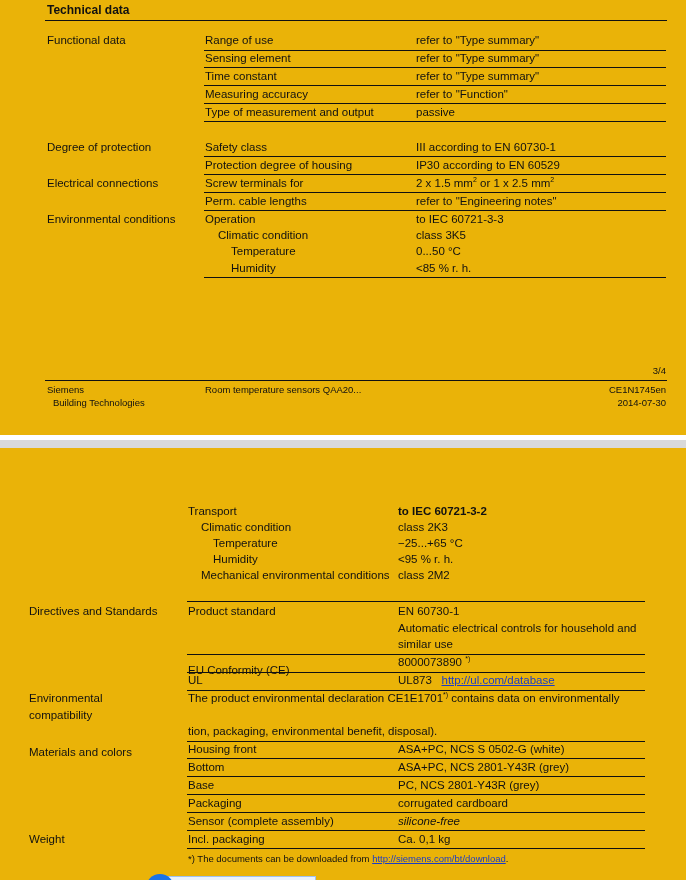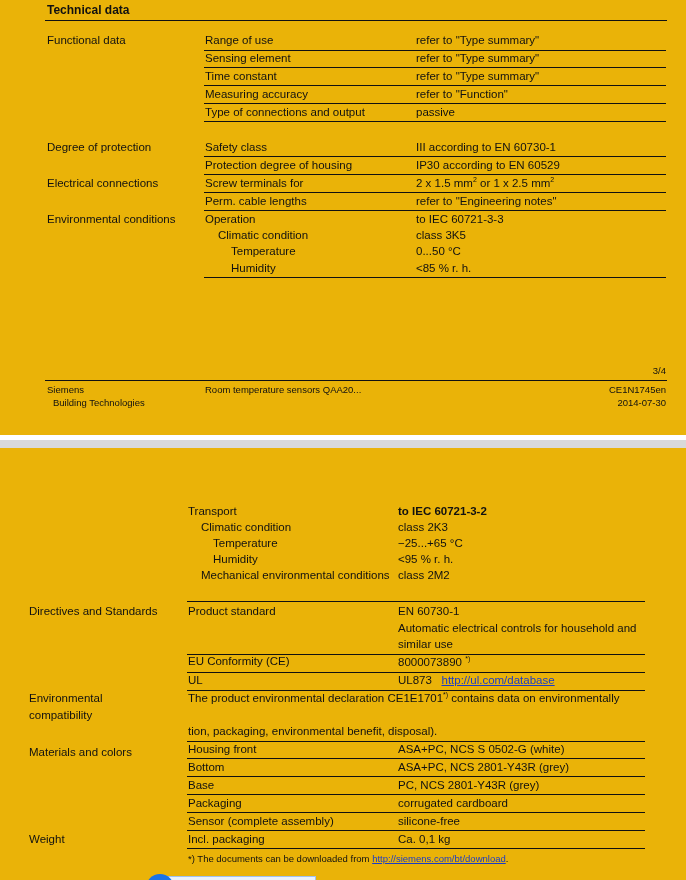--- a/index.html
+++ b/index.html
@@ -52,21 +52,21 @@
   <div class="hline" style="left:204px; width:462px; top:67px;"></div>
 
   <div class="abs" style="left:205px; top:70px;">Time constant</div>
   <div class="abs" style="left:416px; top:70px;">refer to "Type summary"</div>
   <div class="hline" style="left:204px; width:462px; top:85px;"></div>
 
   <div class="abs" style="left:205px; top:88px;">Measuring accuracy</div>
   <div class="abs" style="left:416px; top:88px;">refer to "Function"</div>
   <div class="hline" style="left:204px; width:462px; top:103px;"></div>
 
-  <div class="abs" style="left:205px; top:106px;">Type of connections and output</div>
+  <div class="abs" style="left:205px; top:106px;">Type of measurement and output</div>
   <div class="abs" style="left:416px; top:106px;">passive</div>
   <div class="hline" style="left:204px; width:462px; top:121px;"></div>
 
   <div class="abs" style="left:47px; top:141px;">Degree of protection</div>
   <div class="abs" style="left:205px; top:141px;">Safety class</div>
   <div class="abs" style="left:416px; top:141px;">III according to EN 60730-1</div>
   <div class="hline" style="left:204px; width:462px; top:156px;"></div>
 
   <div class="abs" style="left:205px; top:159px;">Protection degree of housing</div>
   <div class="abs" style="left:416px; top:159px;">IP30 according to EN 60529</div>
@@ -121,21 +121,21 @@
 
   <div class="hline" style="left:187px; width:458px; top:153px;"></div>
 
   <div class="abs" style="left:29px; top:157px;">Directives and Standards</div>
   <div class="abs" style="left:188px; top:157px;">Product standard</div>
   <div class="abs" style="left:398px; top:157px;">EN 60730-1</div>
   <div class="abs" style="left:398px; top:174px;">Automatic electrical controls for household and</div>
   <div class="abs" style="left:398px; top:190px;">similar use</div>
   <div class="hline" style="left:187px; width:458px; top:206px;"></div>
 
-  <div class="abs" style="left:188px; top:207px;">EU Conformity (CE)</div>
+  <div class="abs" style="left:188px; top:216px;">EU Conformity (CE)</div>
   <div class="abs" style="left:398px; top:208px;"><span>8000073890</span> <sup>*)</sup></div>
   <div class="hline" style="left:187px; width:458px; top:224px;"></div>
 
   <div class="abs" style="left:188px; top:226px;">UL</div>
   <div class="abs" style="left:398px; top:226px;"><span>UL873</span>&nbsp;&nbsp;&nbsp;<span class="link">http://ul.com/database</span></div>
   <div class="hline" style="left:187px; width:458px; top:242px;"></div>
 
   <div class="abs" style="left:29px; top:244px;">Environmental</div>
   <div class="abs" style="left:29px; top:261px;">compatibility</div>
   <div class="abs" style="left:188px; top:244px;"><span>The product environmental declaration CE1E1701</span><sup>*)</sup><span> contains data on environmentally</span></div>
@@ -153,21 +153,21 @@
 
   <div class="abs" style="left:188px; top:331px;">Base</div>
   <div class="abs" style="left:398px; top:331px;">PC, NCS 2801-Y43R (grey)</div>
   <div class="hline" style="left:187px; width:458px; top:346px;"></div>
 
   <div class="abs" style="left:188px; top:349px;">Packaging</div>
   <div class="abs" style="left:398px; top:349px;">corrugated cardboard</div>
   <div class="hline" style="left:187px; width:458px; top:364px;"></div>
 
   <div class="abs" style="left:188px; top:367px;">Sensor (complete assembly)</div>
-  <div class="abs" style="left:398px; top:367px;">silicone-free</div>
+  <div class="abs" style="left:398px; top:367px;font-style:italic;">silicone-free</div>
   <div class="hline" style="left:187px; width:458px; top:382px;"></div>
 
   <div class="abs" style="left:29px; top:385px;">Weight</div>
   <div class="abs" style="left:188px; top:385px;">Incl. packaging</div>
   <div class="abs" style="left:398px; top:385px;">Ca. 0,1 kg</div>
   <div class="hline" style="left:187px; width:458px; top:400px;"></div>
 
   <div class="abs footnote" style="left:188px; top:405px;"><span>*) The documents can be downloaded from </span><span class="link">http://siemens.com/bt/download</span><span>.</span></div>
 </div>
 

